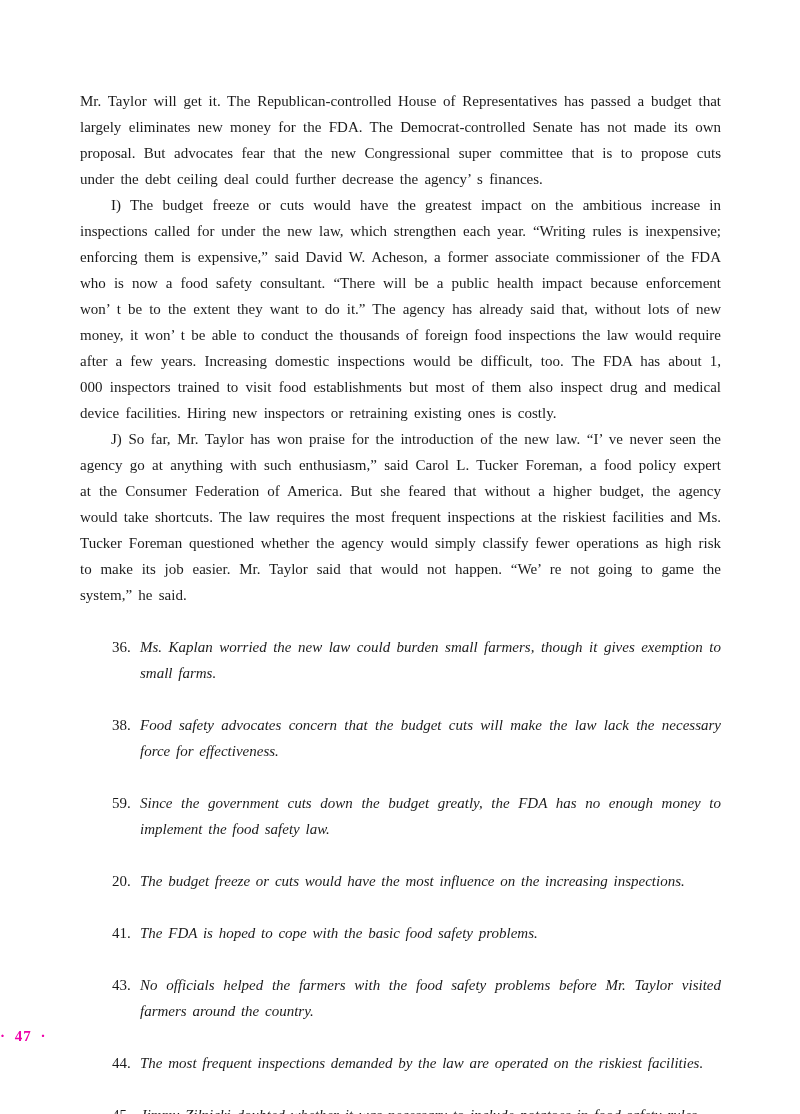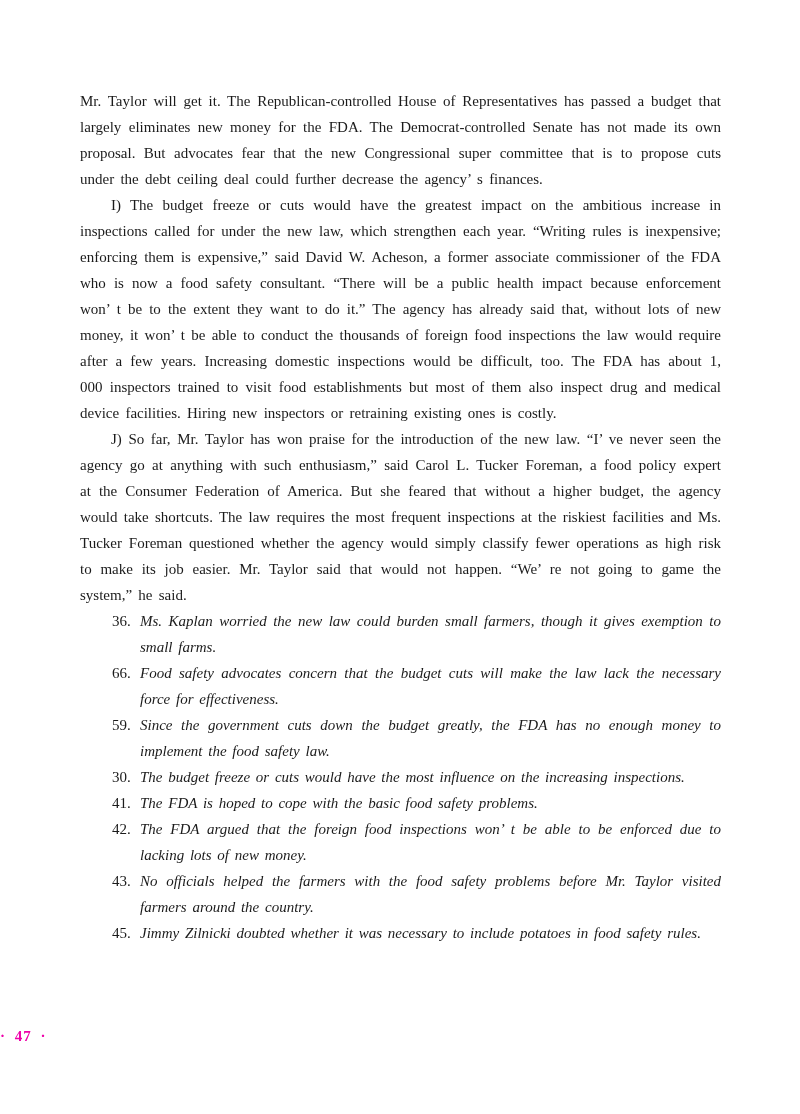--- a/index.html
+++ b/index.html
@@ -20,21 +20,21 @@
     width: 641px;
     font-size: 15px;
     line-height: 26px;
   }
   .para {
     text-align: justify;
     word-spacing: 2.5px;
   }
   .para.indented { text-indent: 31px; }
   .questions { list-style: none; }
-  .item { display: flex; }
+  .item { display: flex; margin-top: 26px; }
   .item .num {
     flex: 0 0 28px;
     margin-left: 32px;
   }
   .item .q-text {
     flex: 1;
     text-align: justify;
     word-spacing: 2px;
     font-style: italic;
   }
@@ -61,42 +61,42 @@
     <p class="para">Mr. Taylor will get it. The Republican-controlled House of Representatives has passed a budget that largely eliminates new money for the FDA. The Democrat-controlled Senate has not made its own proposal. But advocates fear that the new Congressional super committee that is to propose cuts under the debt ceiling deal could further decrease the agency’ s finances.</p>
     <p class="para indented">I) The budget freeze or cuts would have the greatest impact on the ambitious increase in inspections called for under the new law, which strengthen each year. “Writing rules is inexpensive; enforcing them is expensive,” said David W. Acheson, a former associate commissioner of the FDA who is now a food safety consultant. “There will be a public health impact because enforcement won’ t be to the extent they want to do it.” The agency has already said that, without lots of new money, it won’ t be able to conduct the thousands of foreign food inspections the law would require after a few years. Increasing domestic inspections would be difficult, too. The FDA has about 1, 000 inspectors trained to visit food establishments but most of them also inspect drug and medical device facilities. Hiring new inspectors or retraining existing ones is costly.</p>
     <p class="para indented">J) So far, Mr. Taylor has won praise for the introduction of the new law. “I’ ve never seen the agency go at anything with such enthusiasm,” said Carol L. Tucker Foreman, a food policy expert at the Consumer Federation of America. But she feared that without a higher budget, the agency would take shortcuts. The law requires the most frequent inspections at the riskiest facilities and Ms. Tucker Foreman questioned whether the agency would simply classify fewer operations as high risk to make its job easier. Mr. Taylor said that would not happen. “We’ re not going to game the system,” he said.</p>
 
     <ol class="questions">
       <li class="item">
         <span class="num">36.</span>
         <span class="q-text">Ms. Kaplan worried the new law could burden small farmers, though it gives exemption to small farms.</span>
       </li>
       <li class="item">
-        <span class="num">66.</span>
+        <span class="num">38.</span>
         <span class="q-text">Food safety advocates concern that the budget cuts will make the law lack the necessary force for effectiveness.</span>
       </li>
       <li class="item">
         <span class="num">59.</span>
         <span class="q-text">Since the government cuts down the budget greatly, the FDA has no enough money to implement the food safety law.</span>
       </li>
       <li class="item">
-        <span class="num">30.</span>
+        <span class="num">20.</span>
         <span class="q-text">The budget freeze or cuts would have the most influence on the increasing inspections.</span>
       </li>
       <li class="item">
         <span class="num">41.</span>
         <span class="q-text">The FDA is hoped to cope with the basic food safety problems.</span>
       </li>
       <li class="item">
-        <span class="num">42.</span>
-        <span class="q-text">The FDA argued that the foreign food inspections won’ t be able to be enforced due to lacking lots of new money.</span>
+        <span class="num">43.</span>
+        <span class="q-text">No officials helped the farmers with the food safety problems before Mr. Taylor visited farmers around the country.</span>
       </li>
       <li class="item">
-        <span class="num">43.</span>
-        <span class="q-text">No officials helped the farmers with the food safety problems before Mr. Taylor visited farmers around the country.</span>
+        <span class="num">44.</span>
+        <span class="q-text">The most frequent inspections demanded by the law are operated on the riskiest facilities.</span>
       </li>
       <li class="item">
         <span class="num">45.</span>
         <span class="q-text">Jimmy Zilnicki doubted whether it was necessary to include potatoes in food safety rules.</span>
       </li>
     </ol>
 
   </main>
 
   <footer class="page-footer" style="color: rgb(238, 0, 170);">

